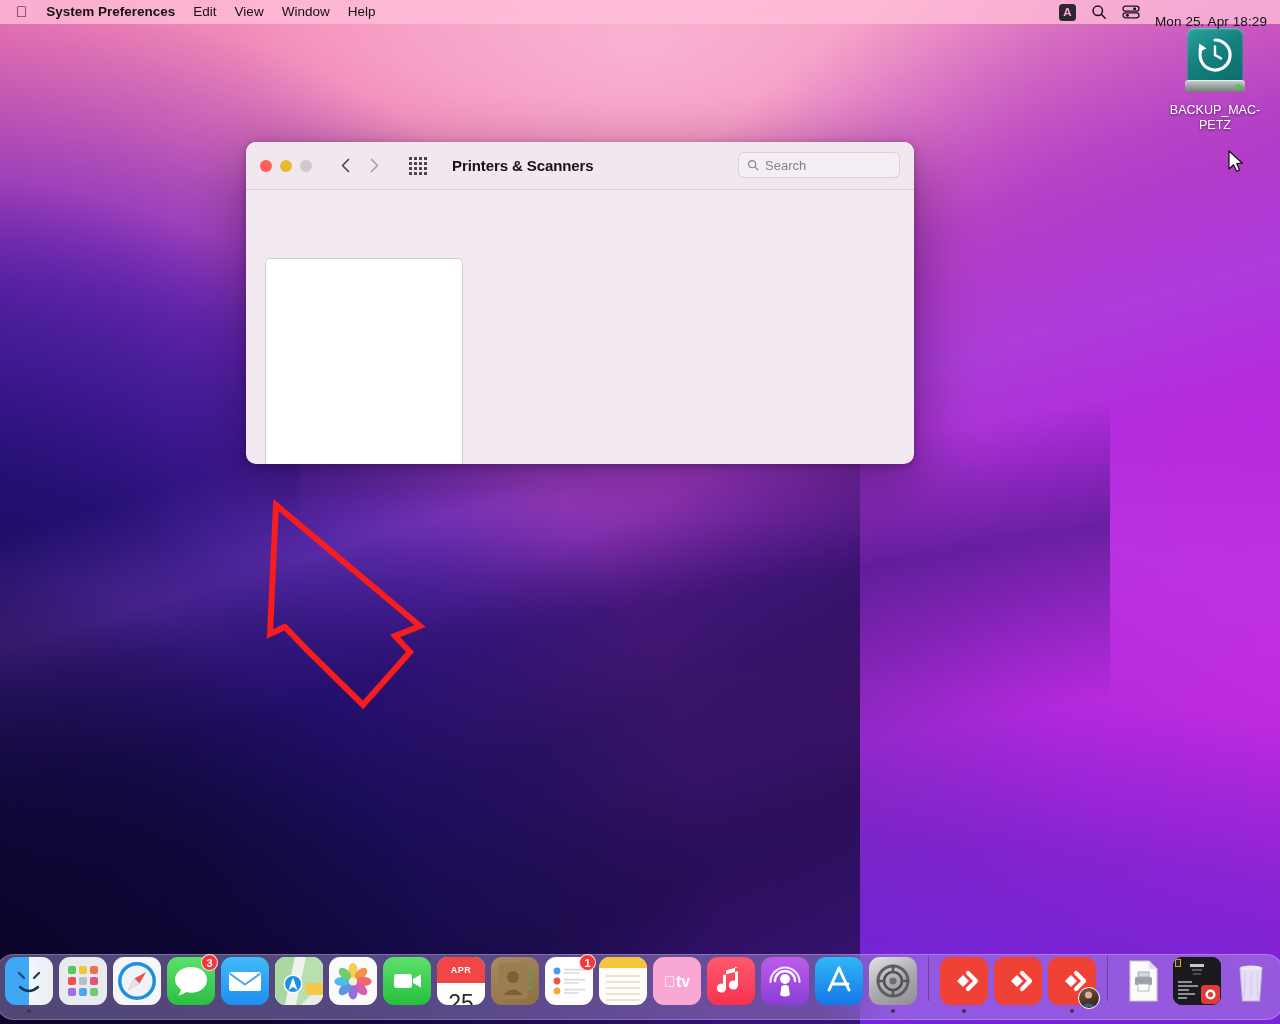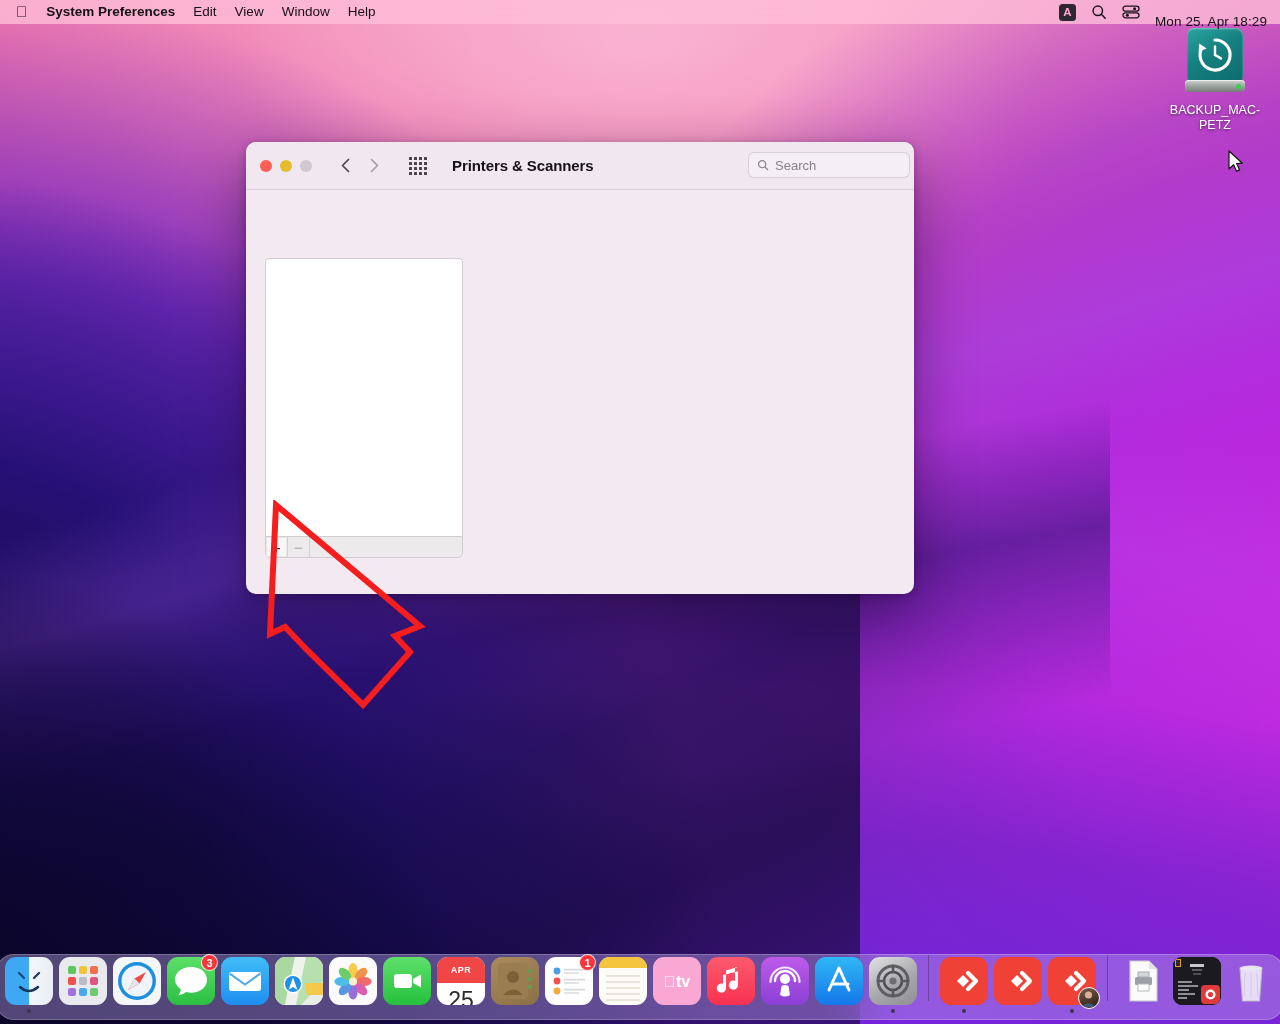--- a/index.html
+++ b/index.html
@@ -103,21 +103,21 @@
   .icon-label {
     margin-top:5px; font-size:12.5px; color:#fff; text-align:center; line-height:15px;
     text-shadow:0 1px 3px rgba(0,0,0,.55); font-weight:400; max-width:100px;
   }
 
   
   #cursor { position:absolute; left:1228px; top:150px; z-index:60; }
 
   
   #prefwindow {
-    position:absolute; left:246px; top:142px; width:668px; height:452px;
+    position:absolute; left:246px; top:142px; width:668px; height:322px;
     background:#f3eaf1;
     border-radius:10px;
     box-shadow:0 22px 60px rgba(25,5,45,.45), 0 2px 8px rgba(25,5,45,.3);
     overflow:hidden;
     z-index:30;
   }
   #titlebar {
     height:48px; display:flex; align-items:center; padding:0 14px;
     background:#f1e7ef;
     border-bottom:1px solid rgba(90,60,90,.14);
@@ -133,21 +133,21 @@
   .grid-btn {
     margin-left:23px; width:20px; height:20px;
     display:grid; grid-template-columns:repeat(4,3px); grid-template-rows:repeat(4,3px);
     gap:2px; align-content:center; justify-content:center;
   }
   .grid-btn i { display:block; width:3px; height:3px; background:#4b4249; border-radius:.5px; }
   #window-title {
     margin-left:24px; font-size:15px; font-weight:bold; color:#161216; letter-spacing:-.1px;
   }
   #searchbox {
-    position:absolute; right:4px; top:10px; width:162px; height:26px;
+    position:absolute; right:14px; top:10px; width:162px; height:26px;
     background:rgba(255,255,255,.30);
     border:1px solid rgba(100,70,100,.18);
     border-radius:6px;
     display:flex; align-items:center; padding:0 8px; gap:6px;
   }
   #searchbox .ph { font-size:13px; color:#8b8089; }
 
   
   #prefbody { position:relative; height:404px; }
   #printer-list {
@@ -481,21 +481,21 @@
       </svg>
     </div>
       </div>
       <div class="dot hidden"></div>
   </div>
 
   <div class="dock-item">
     <div class="dock-icon">
         <div class="inner" style="background:#ffffff">
       <div style="height:26px;background:#f04646;color:#fff;font-size:9px;font-weight:bold;display:flex;align-items:center;justify-content:center;letter-spacing:.5px;">APR</div>
-      <div style="height:35px;display:flex;align-items:center;justify-content:center;font-size:23px;color:#2a2a2a;">25</div>
+      <div style="height:41px;display:flex;align-items:center;justify-content:center;font-size:23px;color:#2a2a2a;">25</div>
     </div>
       </div>
       <div class="dot hidden"></div>
   </div>
 
   <div class="dock-item">
     <div class="dock-icon">
         <div class="inner" style="background:linear-gradient(150deg,#a98b5e 0%,#8d6f45 100%)">
       <svg width="48" height="48" viewBox="0 0 48 48">
         <rect x="7" y="6" width="30" height="36" rx="4" fill="#9b7d52"></rect>

